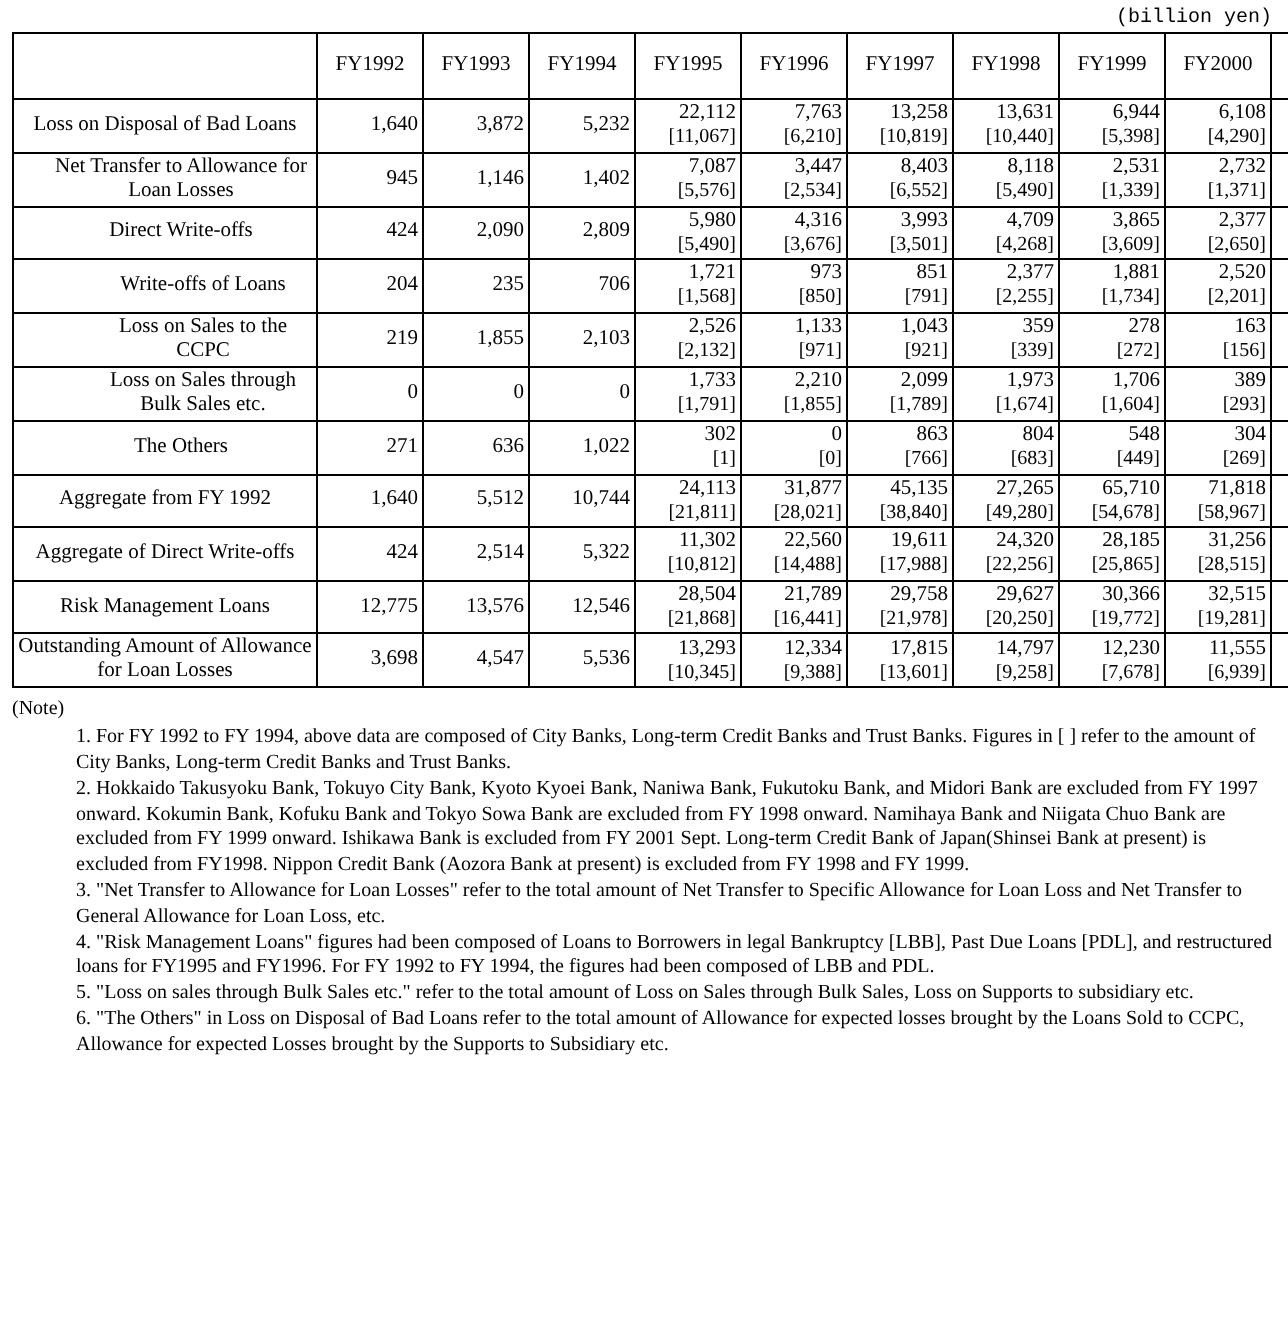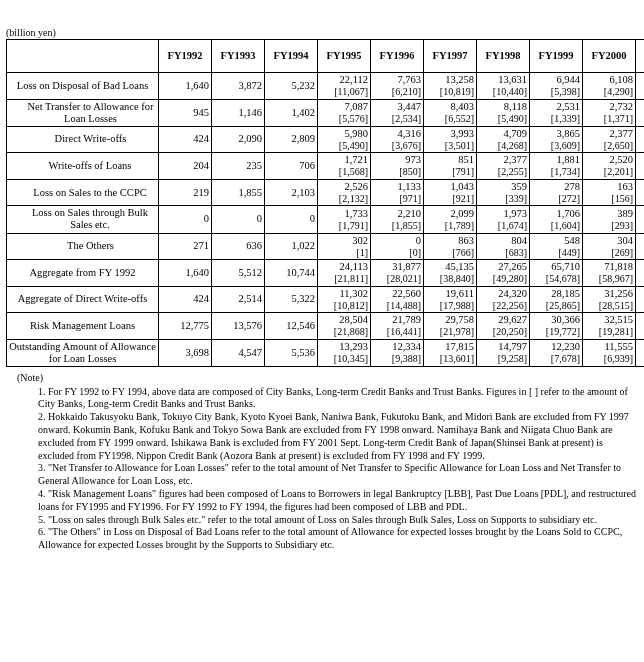--- a/index.html
+++ b/index.html
@@ -12,73 +12,72 @@
     font-family: "Liberation Serif", "DejaVu Serif", serif;
     font-size: 11px;
     color: #000000;
   }
   .page {
     width: 644px;
     box-sizing: border-box;
     padding: 4px 6px 6px 6px;
   }
   .unit-line {
+    text-align: right;
     font-size: 10px;
     padding-right: 2px;
     margin-bottom: 1px;
-    font-family: Liberation Serif, serif;
-    margin-top: 23px;
+    font-family: Liberation Mono, monospace;
   }
   table.data {
     border-collapse: collapse;
     width: 632px;
     table-layout: fixed;
     font-size: 10.5px;
   }
   table.data th, table.data td {
     border: 1px solid #000000;
     padding: 1px 2px;
     vertical-align: middle;
     line-height: 1.15;
   }
   table.data th {
-    font-weight: bold;
+    font-weight: normal;
     border-radius: 11px;
   }
   .hdr-row th {
     height: 30px;
   }
   .rowlabel {
     text-align: center;
     font-size: 10.5px;
     line-height: 1.2;
   }
   .rowlabel.indent1 { padding-left: 18px; }
-  .rowlabel.indent2 { padding-left: 17px; }
+  .rowlabel.indent2 { padding-left: 40px; }
   .num {
     text-align: right;
     padding-right: 3px;
     white-space: nowrap;
   }
   .num .top {
     display: block;
   }
   .num .sub {
     display: block;
     font-size: 10px;
   }
   .notes {
     margin-top: 5px;
     font-size: 10px;
     line-height: 1.28;
     font-family: "Liberation Serif", serif;
   }
   .notes .note-title {
     margin-bottom: 1px;
-    margin-left: 11px;
   }
   .notes p {
     margin: 0;
     text-indent: 0;
   }
   .notes p.hang {
     padding-left: 0;
     margin-left: 32px;
   }
 </style>

